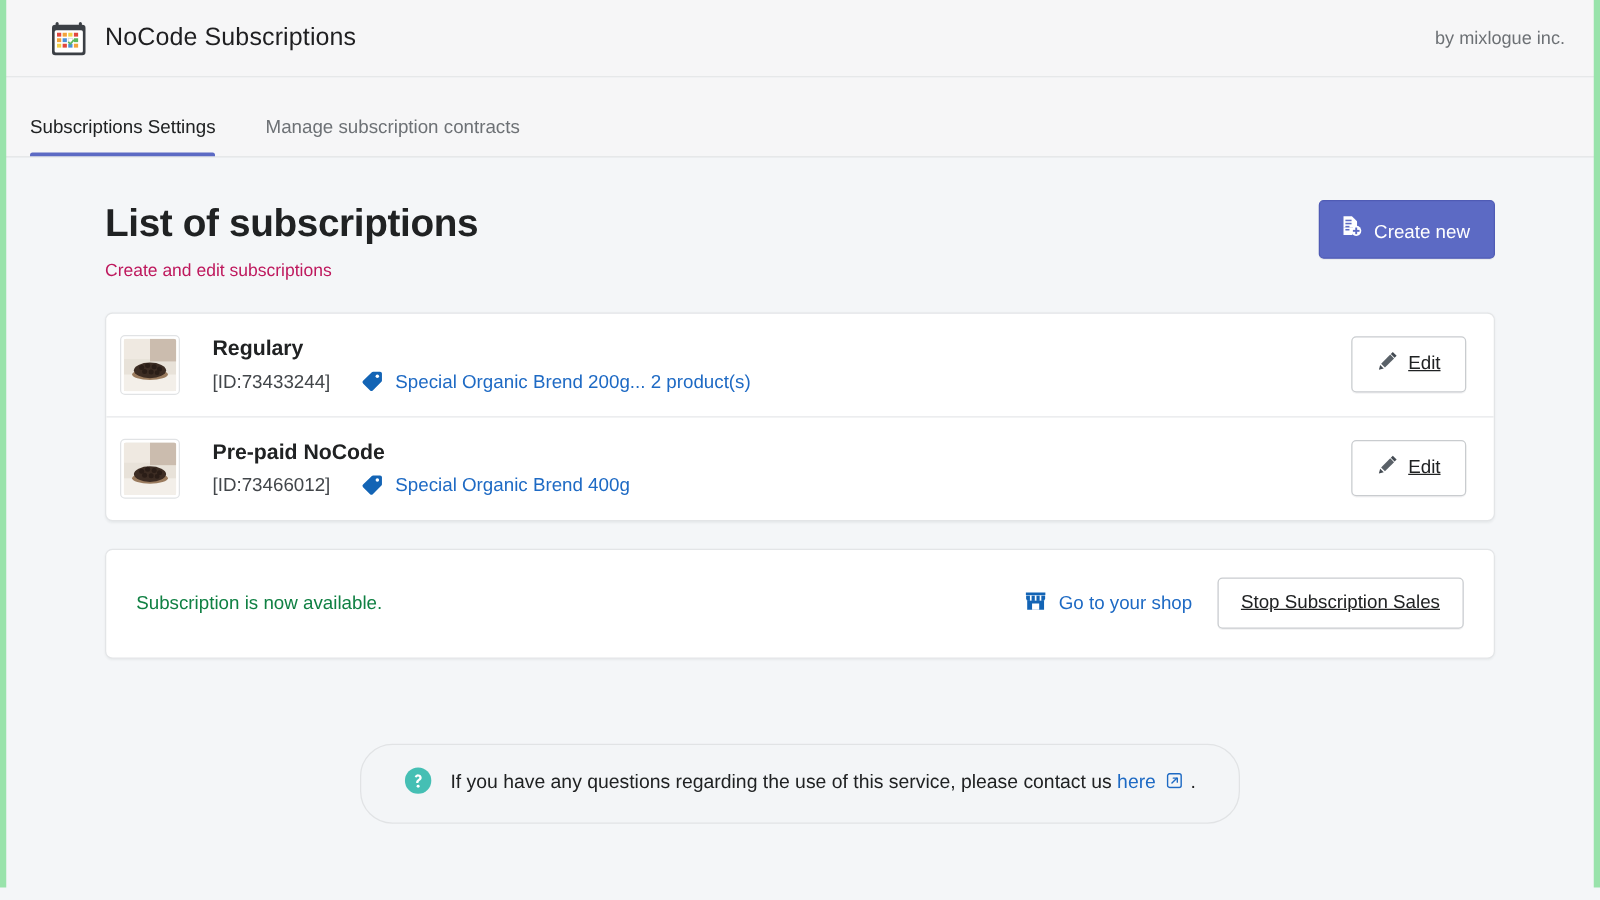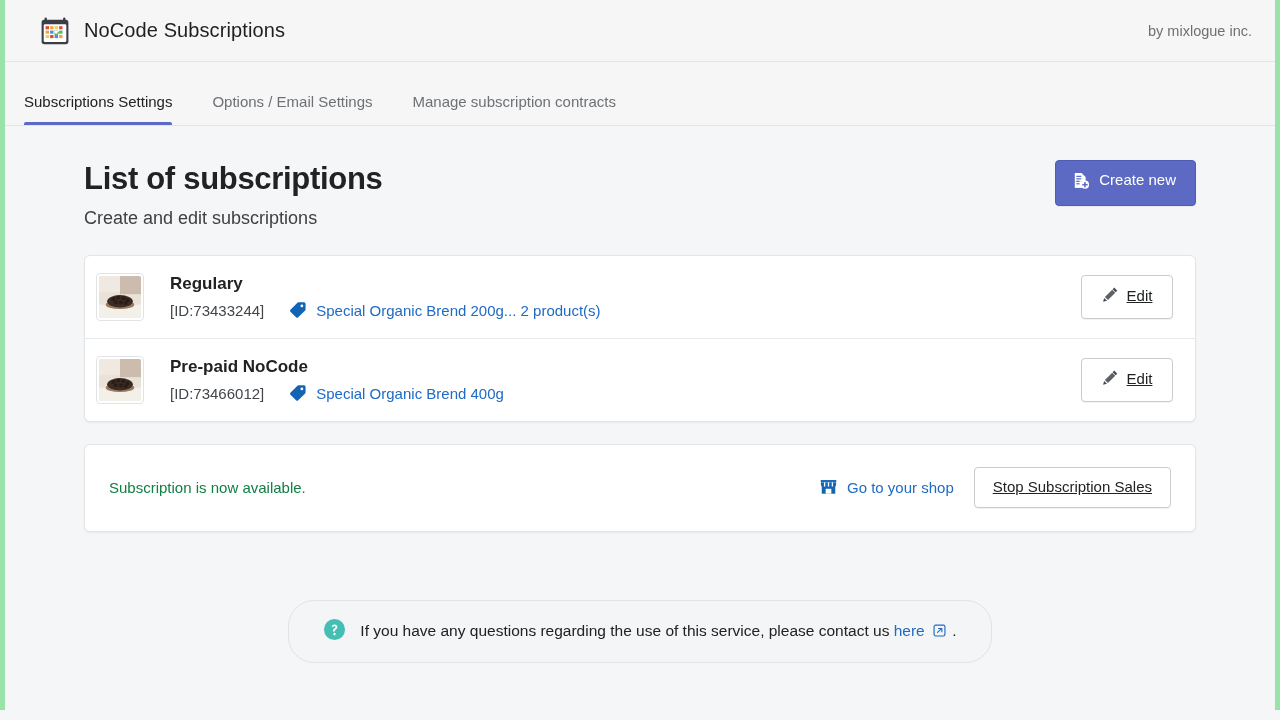--- a/index.html
+++ b/index.html
@@ -106,27 +106,27 @@
   h1.page-title {
     margin: 0;
     font-size: 31px;
     font-weight: 700;
     letter-spacing: -0.3px;
     color: #202223;
     line-height: 1.25;
   }
   .page-sub {
     margin-top: 9px;
-    font-size: 18px;
-    color: #404040;
+    font-size: 14px;
+    color: #be185d;
   }
 
   .btn-primary {
     display: inline-flex;
-    align-items: flex-start;
+    align-items: flex-end;
     gap: 9px;
     background: #5c6ac4;
     border: 1px solid #4f5bb5;
     color: #ffffff;
     font-size: 15px;
     padding: 10px 19px 10px 15px;
     border-radius: 4px;
     cursor: pointer;
     box-shadow: 0 1px 0 rgba(22,29,37,0.05);
     line-height: 1.25;
@@ -298,23 +298,20 @@
       </span>
       <span class="brand-title">NoCode Subscriptions</span>
     </div>
     <div class="topbar-spacer"></div>
     <span class="vendor">by mixlogue inc.</span>
   </div>
 
   <div class="tabbar">
     <div class="tab active">
       <span>Subscriptions Settings</span>
-    </div>
-    <div class="tab">
-      <span>Options / Email Settings</span>
     </div>
     <div class="tab">
       <span>Manage subscription contracts</span>
     </div>
   </div>
 
   <div class="main">
 
     <div class="page-head">
       <div>

